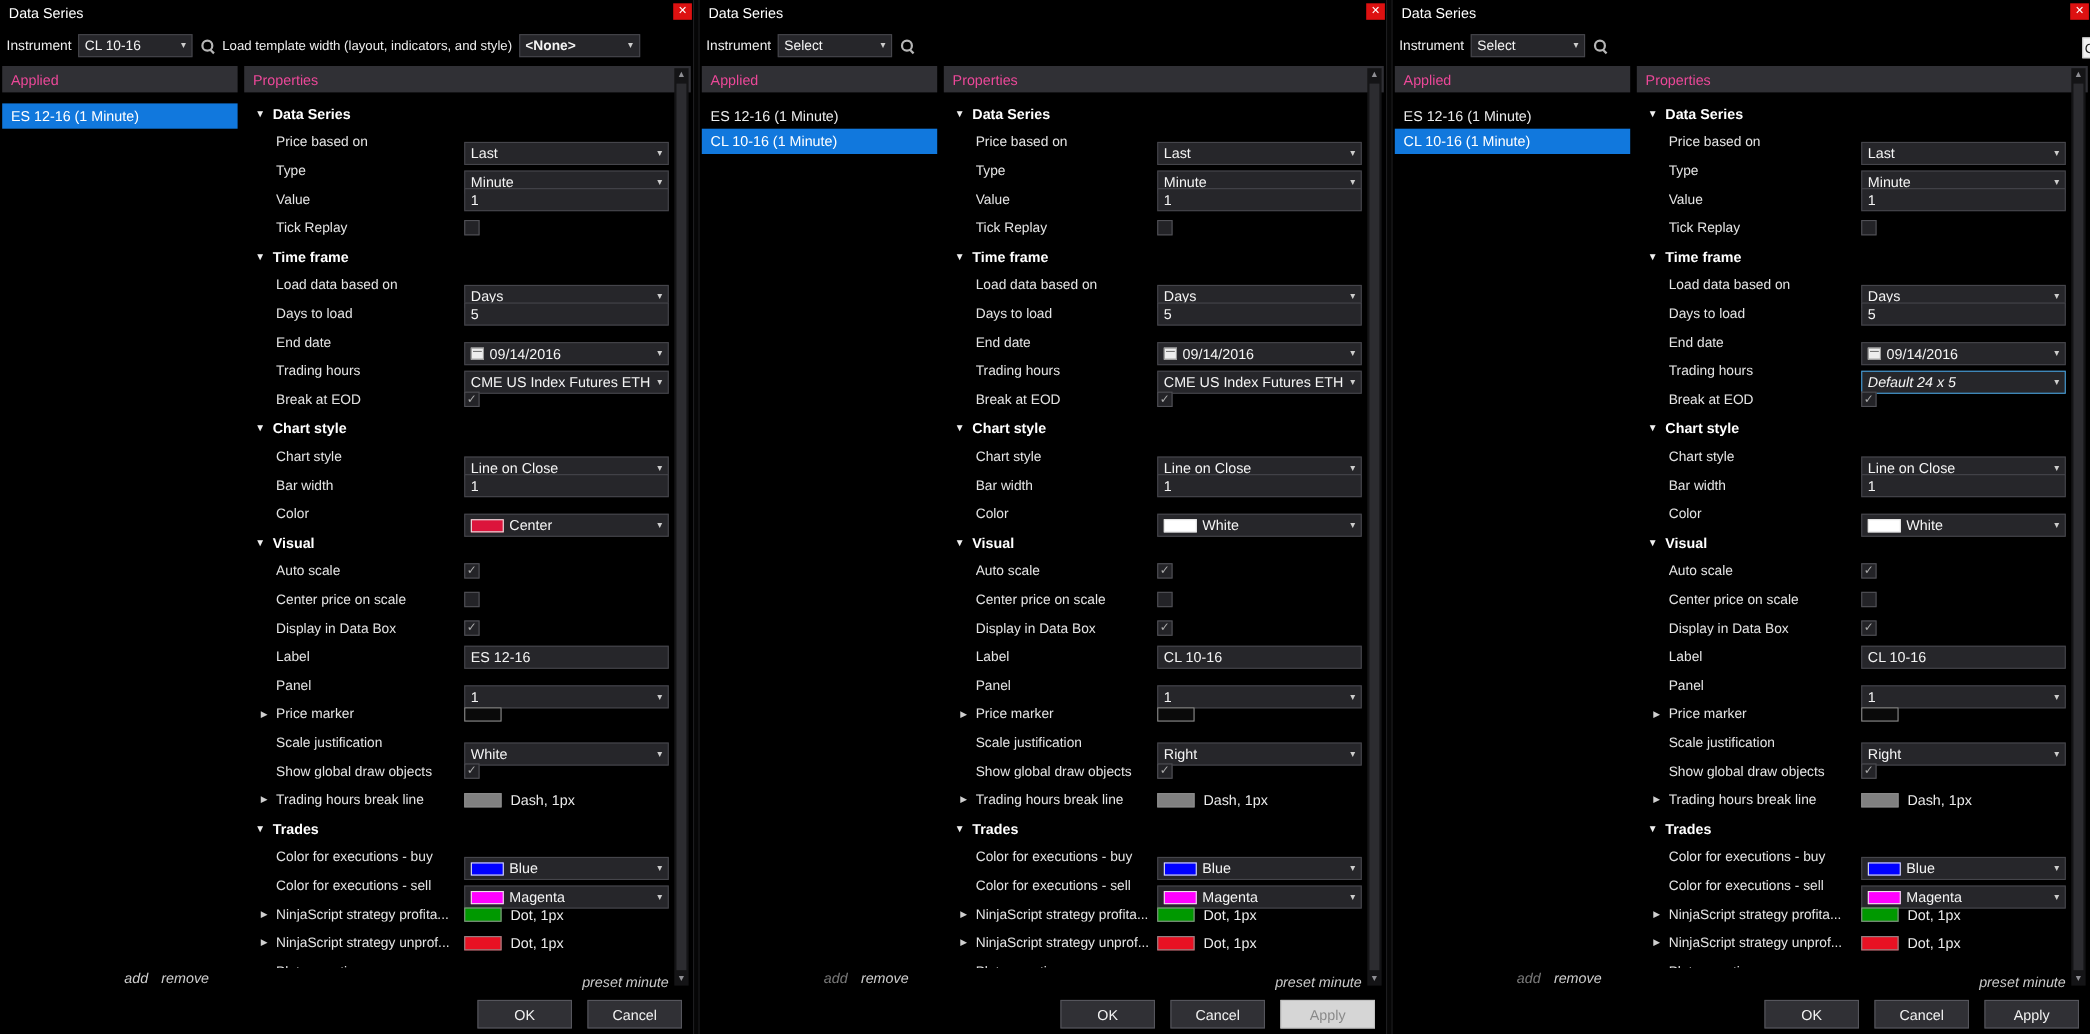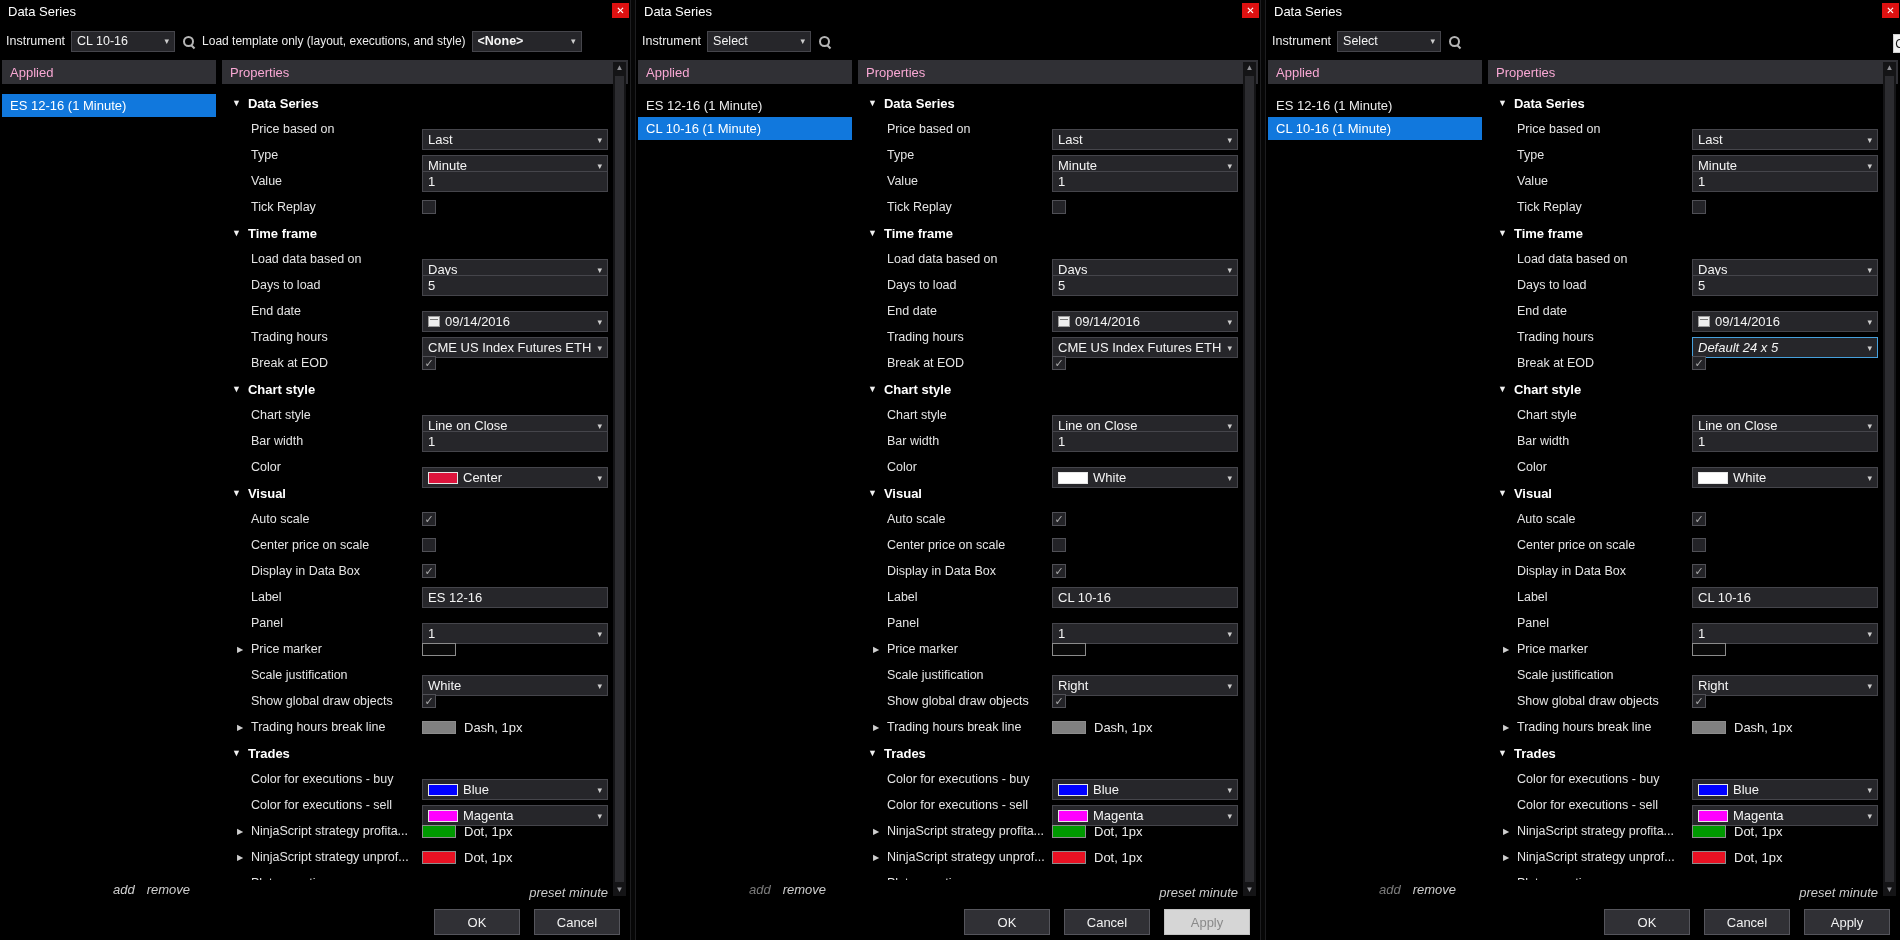--- a/index.html
+++ b/index.html
@@ -35,21 +35,21 @@
   .mag-icon { flex:none; position:relative; width:15px; height:15px; display:inline-block; }
   .mag-icon::before { content:""; position:absolute; left:2px; top:2px; width:7px; height:7px;
                       border:2px solid #b5b5b5; border-radius:50%; }
   .mag-icon::after { content:""; position:absolute; left:10px; top:10px; width:5px; height:2px;
                      background:#b5b5b5; transform:rotate(45deg); transform-origin:0 50%; }
 
   
   .main { position:absolute; top:60px; left:2px; right:2px; bottom:36px; display:flex; }
   .applied-panel { width:214px; flex:none; margin-right:6px; display:flex; flex-direction:column; }
   .panel-header { height:24px; flex:none; background:#303035; display:flex; align-items:center;
-                  padding:0 8px; font-size:13px; color:#f9a8d4; }
+                  padding:0 8px; font-size:13px; color:#ec4899; }
   .applied-list { flex:1; padding-top:10px; }
   .applied-item { height:23px; display:flex; align-items:center; padding:0 8px; font-size:13px;
                   color:#ececec; white-space:nowrap; overflow:hidden; }
   .applied-item.selected { background:#1178dd; color:#fff; }
   .applied-footer { height:30px; flex:none; display:flex; align-items:center; justify-content:flex-end;
                     gap:12px; padding-right:26px; }
   .link { font-size:13px; color:#cfcfcf;font-style:italic; }
   .link.dim { color:#7b7b7b; }
 
   .props-panel { flex:1; min-width:0; position:relative; display:flex; flex-direction:column; }
@@ -106,21 +106,21 @@
       <span>✕</span>
     </div>
   </header>
   <div class="toolbar">
     <span class="tb-label">Instrument</span>
     <div class="combo tb-combo" style="width:104px;">
       <span class="combo-text">CL 10-16</span>
       <span class="chev">▾</span>
     </div>
     <span class="mag-icon"></span>
-    <span class="tb-label tmpl-label">Load template only (layout, executions, and style)</span>
+    <span class="tb-label tmpl-label">Load template width (layout, indicators, and style)</span>
     <div class="combo tb-combo" style="width:110px;font-weight:bold;">
       <span class="combo-text">&lt;None&gt;</span>
       <span class="chev">▾</span>
     </div>
   </div>
   <div class="main">
     <div class="applied-panel">
       <div class="panel-header">
         <span>Applied</span>
       </div>

